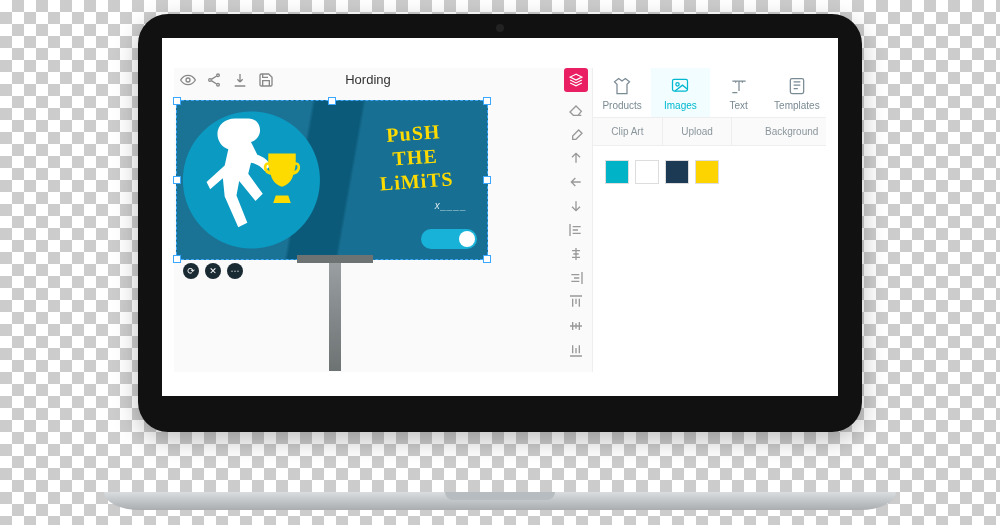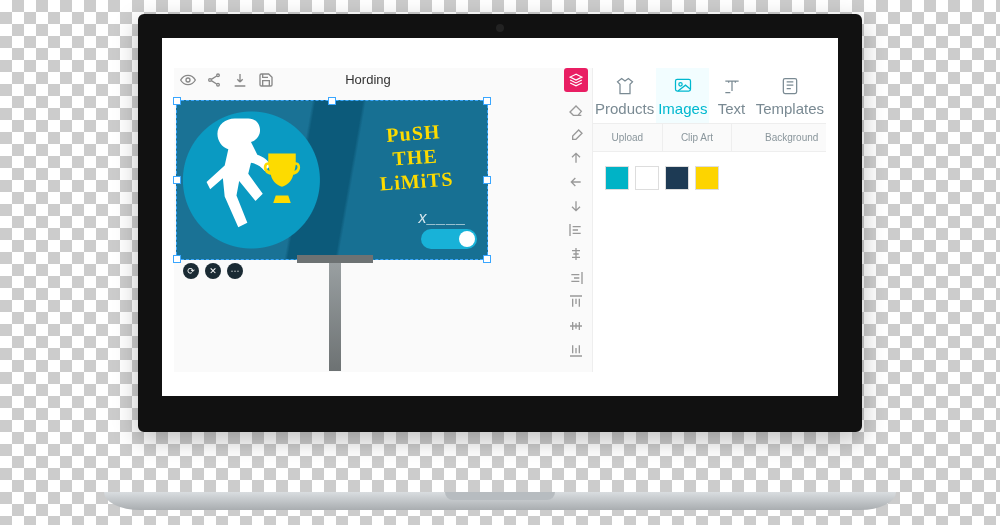--- a/index.html
+++ b/index.html
@@ -18,21 +18,21 @@
     color: #555;
     position: relative;
   }
   
   .laptop {
     position: absolute;
     left: 138px; top: 14px;
     width: 724px; height: 418px;
     border: 24px solid #111;
     border-bottom-width: 36px;
-    border-radius: 6px;
+    border-radius: 30px;
     background: #eab308;
     box-shadow: 0 8px 24px rgba(0,0,0,.25);
   }
   .camera {
     position: absolute; top: -14px; left: 50%; transform: translateX(-50%);
     width: 8px; height: 8px; background: #222; border-radius: 50%;
   }
   .base {
     position: absolute;
     left: 104px; top: 492px;
@@ -135,42 +135,42 @@
     font-weight: 600; font-size: 20px; line-height: 1.2;
     transform: rotate(-4deg);
     text-align: center;
     letter-spacing: 1px;
   }
   .cta-pill {
     position: absolute; right: 10px; bottom: 10px;
     width: 56px; height: 20px; background:#18b2d8; border-radius: 10px;
   }
   .cta-pill::after{content:"";position:absolute;right:2px;top:2px;width:16px;height:16px;border-radius:50%;background:#fff;}
-  .sig { position:absolute; right:20px; bottom:32px; color:#d8e7ee; font-style:italic; font-size:16px; letter-spacing:1px;margin-left:24px;}
+  .sig { position:absolute; right:20px; bottom:48px; color:#d8e7ee; font-style:italic; font-size:10px; letter-spacing:1px;margin-left:24px;}
   .post {
     position: absolute;
     left: 152px; top: 160px;
     width: 12px; height: 110px;
     background: linear-gradient(#9aa0a2,#6d7273);
   }
   .post::before{content:"";position:absolute;left:-32px;top:-6px;width:76px;height:8px;background:#6d7273;}
   
   .rightpanel {
     width: 234px;
     background: #fff;
     border-left: 1px solid #eee;
   }
   .tabs {
     display: flex;
     border-bottom: 1px solid #eee;
   }
   .tab {
     flex: 1; text-align: center;
     padding: 8px 2px 6px;
-    font-size: 15px; color: #7a8a93;
+    font-size: 10px; color: #7a8a93;
     cursor: pointer;
   }
   .tab.active { color: #00b8cf; background: #f2fdff; }
   .tab svg { display:block; margin: 0 auto 4px; width: 20px; height: 20px; }
   .subtabs {
     display: flex;
     border-bottom: 1px solid #eee;
   }
   .subtab {
     flex: 1; text-align: center;
@@ -316,22 +316,22 @@
           <div class="tab">
             <svg viewBox="0 0 24 24" fill="none" stroke="currentColor" stroke-width="1.5">
                 <rect x="4" y="3" width="16" height="18" rx="2"></rect>
                 <path d="M8 7h8M8 11h8M8 15h5"></path>
               </svg>
             <span>Templates</span>
           </div>
         </div>
 
         <div class="subtabs">
+          <div class="subtab">Clip Art</div>
           <div class="subtab">Upload</div>
-          <div class="subtab">Clip Art</div>
           <div class="subtab">Background</div>
         </div>
 
         <div class="swatches">
           <div class="swatch" style="background:#00b3c6"></div>
           <div class="swatch" style="background:#ffffff"></div>
           <div class="swatch" style="background:#1d3a54"></div>
           <div class="swatch" style="background:#fdd400"></div>
         </div>
       </div>

